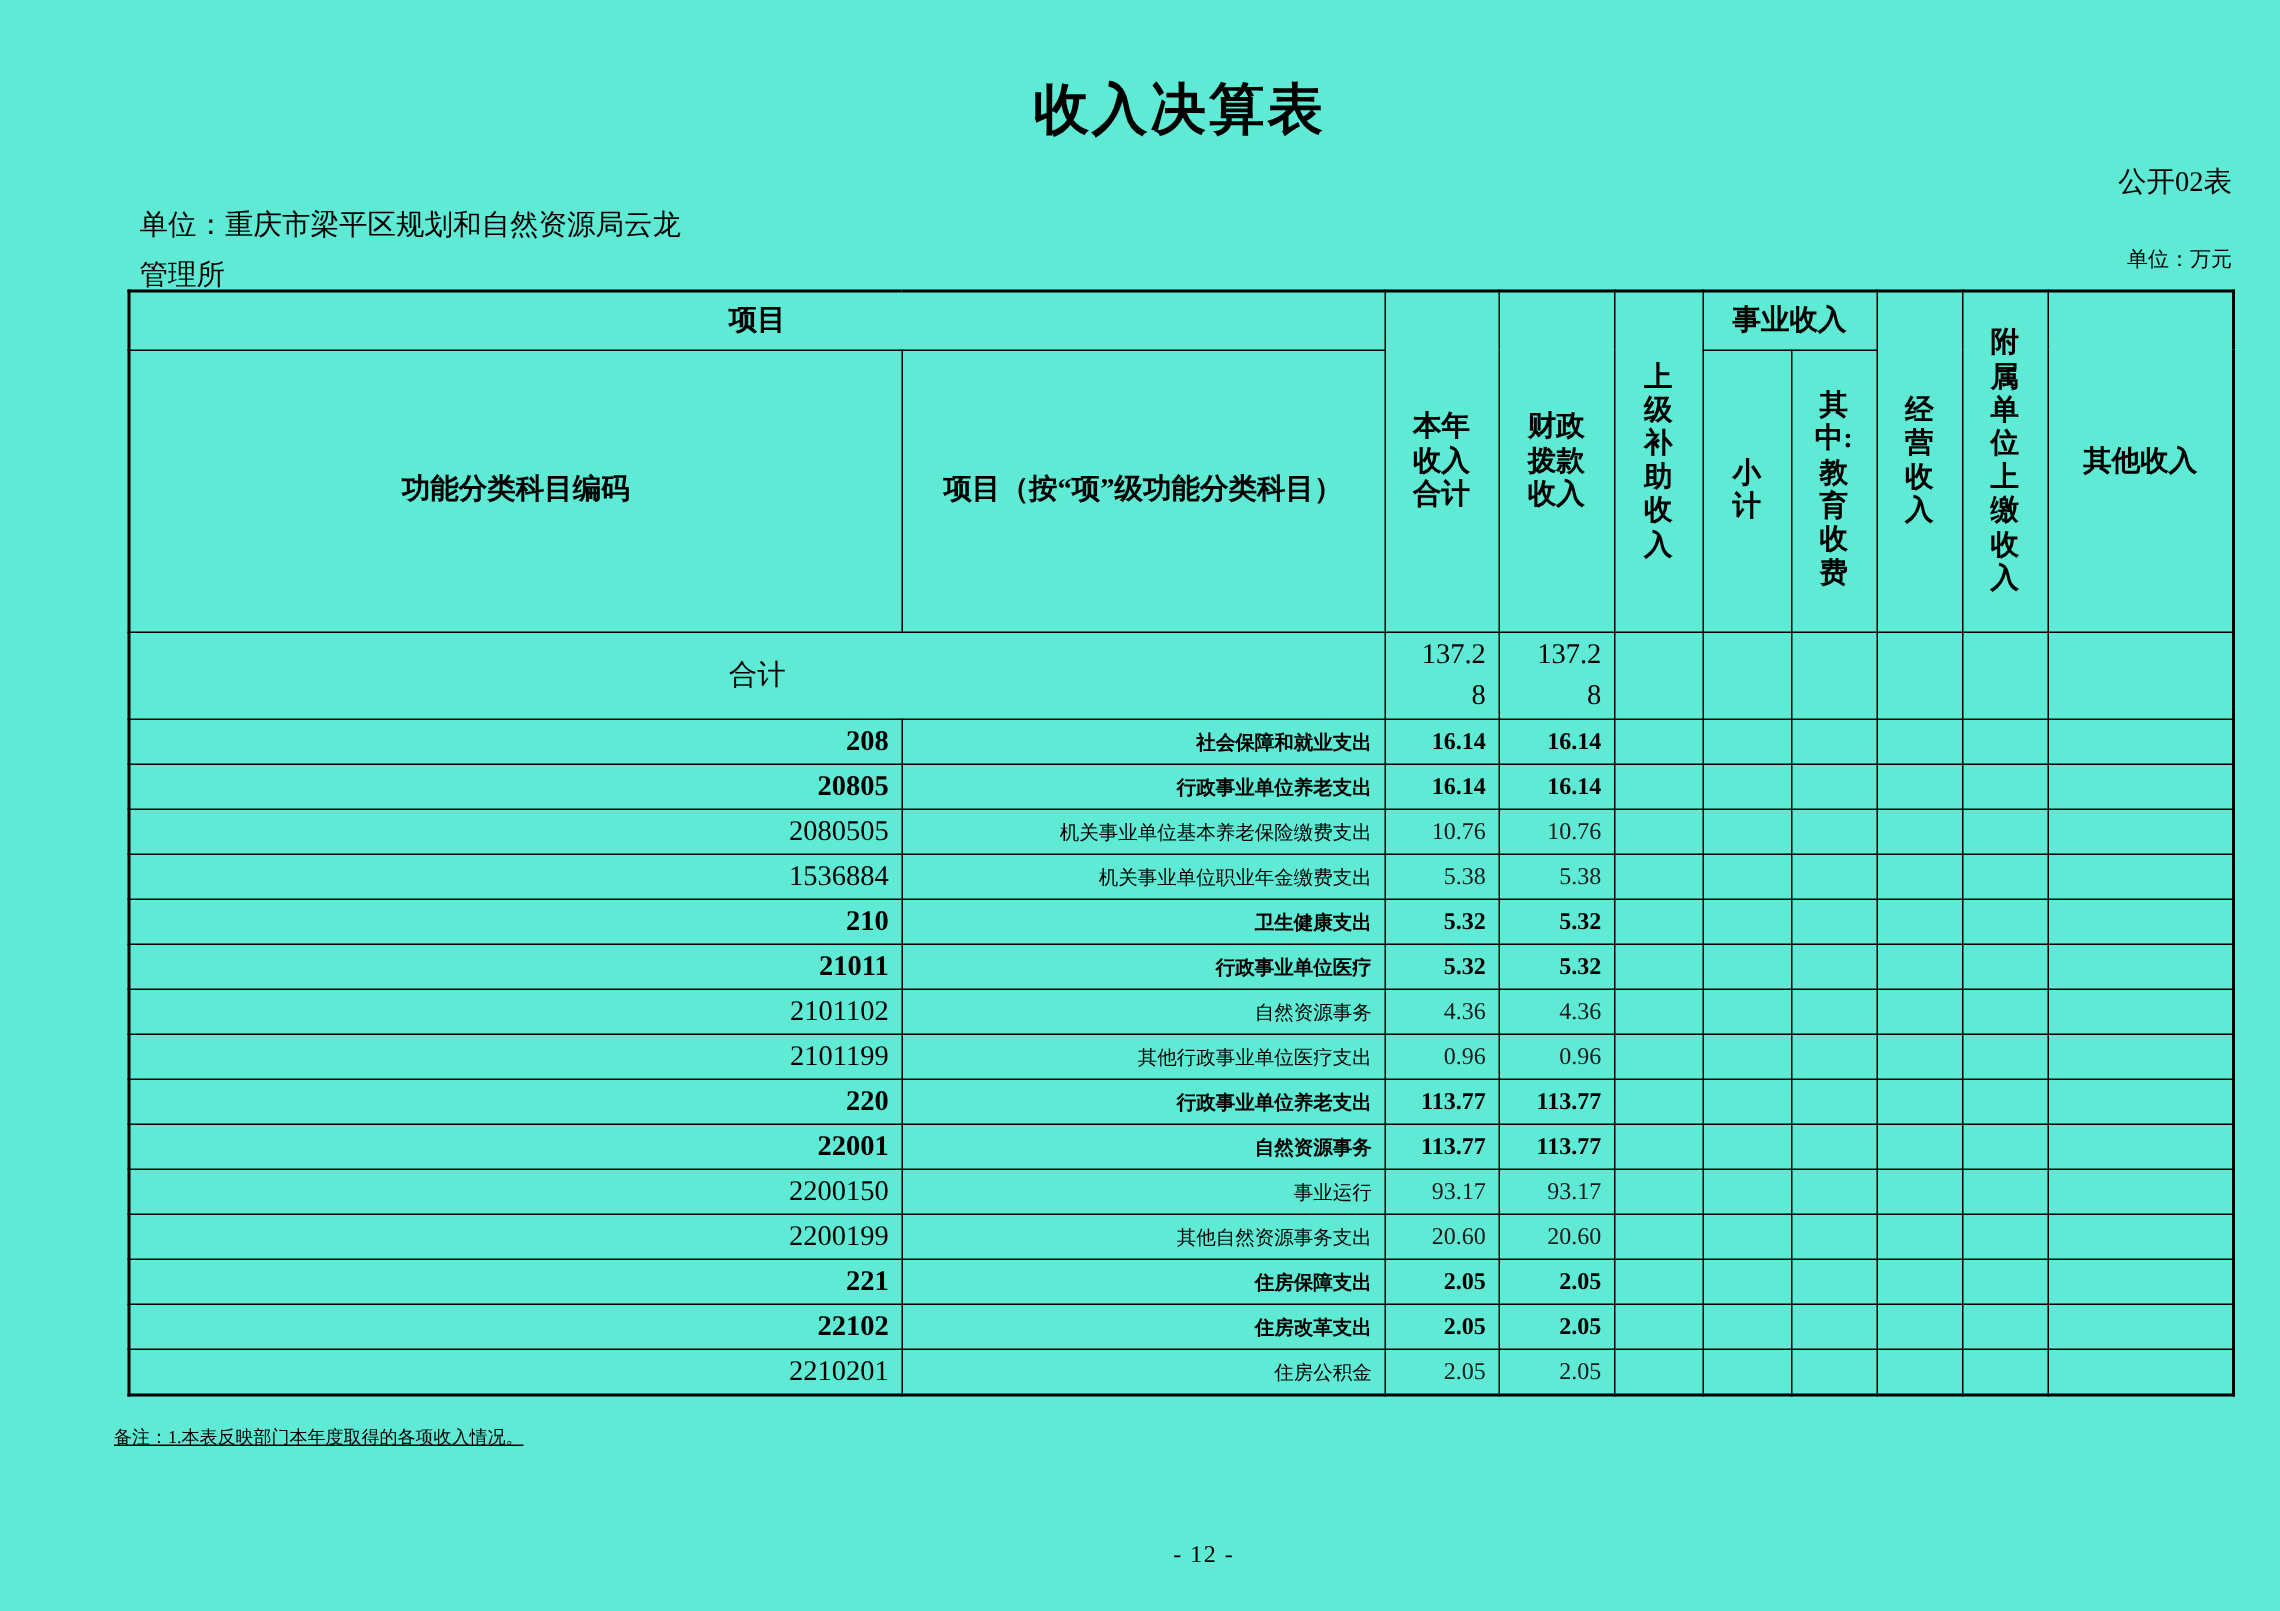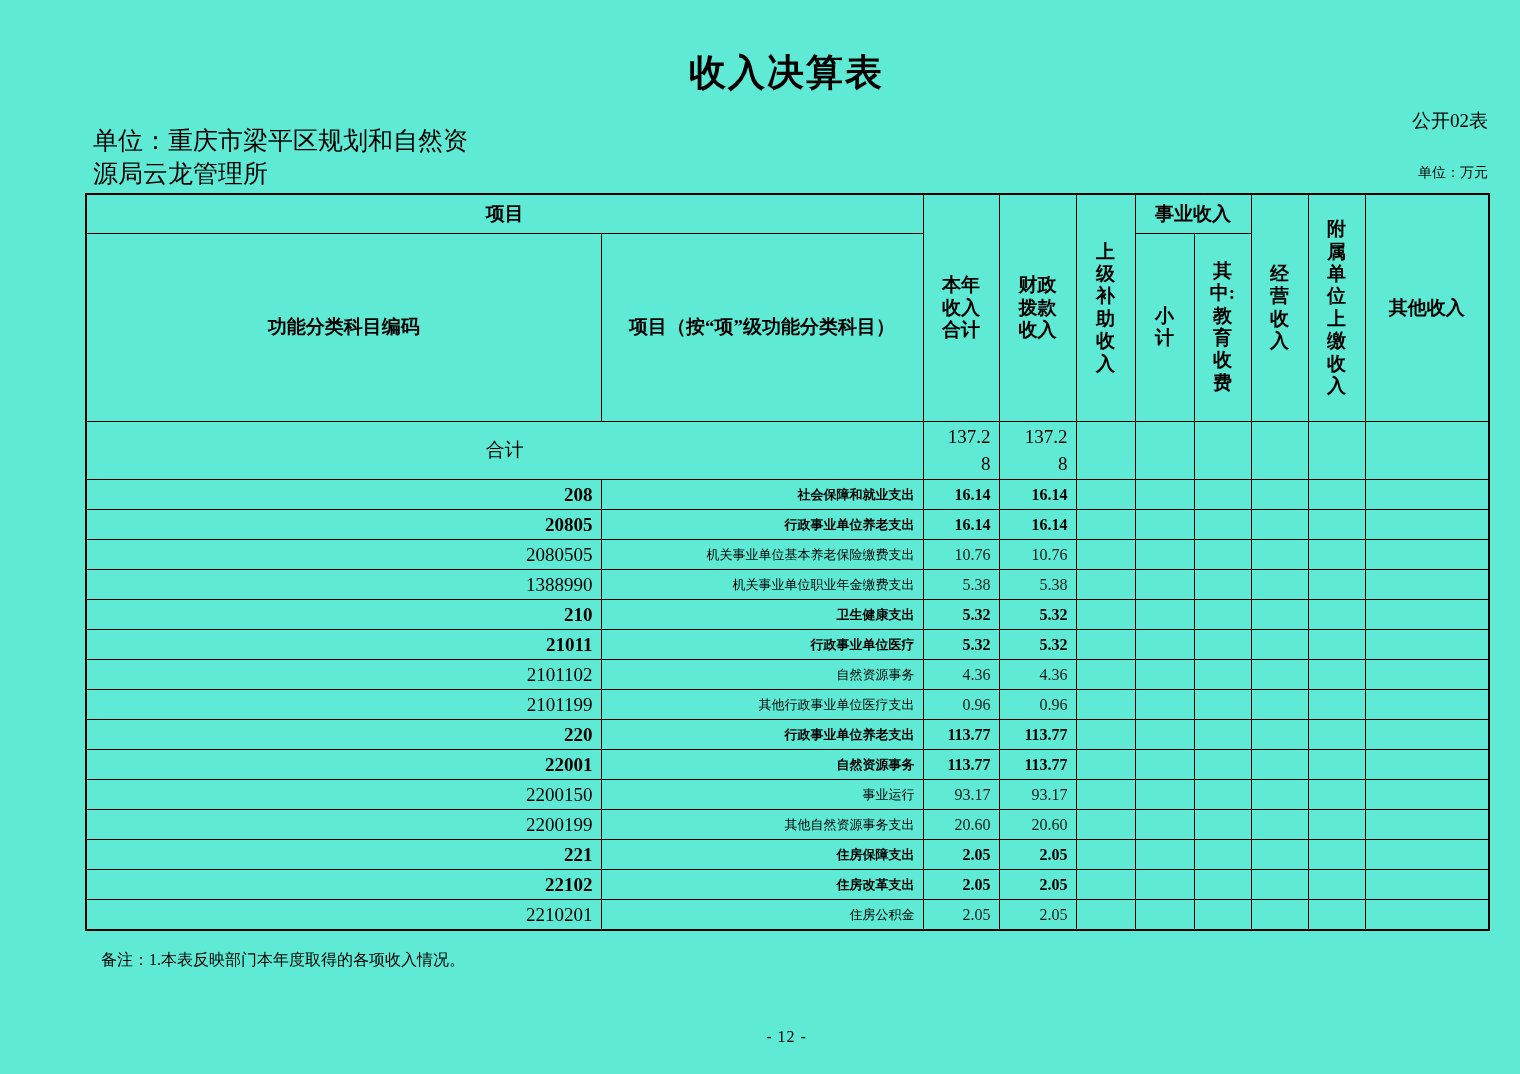--- a/index.html
+++ b/index.html
@@ -13,22 +13,22 @@
     overflow:hidden;
   }
   .doc-title{
     position:absolute;left:85px;top:48px;width:1403px;
     text-align:center;font-size:37px;font-weight:bold;letter-spacing:2px;
   }
   .table-code{
     position:absolute;right:32px;top:108px;font-size:19px;
   }
   .unit-left{
-    position:absolute;left:93px;top:124px;width:378px;
-    font-size:25px;line-height:33px;word-break:break-all;
+    position:absolute;left:93px;top:134px;width:378px;
+    font-size:19px;line-height:33px;word-break:break-all;
   }
   .unit-money{
     position:absolute;right:32px;top:164px;font-size:14px;
   }
   table.main{
     position:absolute;left:85px;top:193px;width:1403px;
     border-collapse:collapse;table-layout:fixed;
     border:2px solid #000;
   }
   table.main th,table.main td{
@@ -49,24 +49,24 @@
   td.num{font-size:16px;text-align:right;line-height:27px;color:#1a1a1a;}
   tr.b1 td.code,tr.b1 td.name,tr.b1 td.num{font-weight:bold;color:#000;}
   tr.total-row{height:58px;}
   td.total-label{font-size:19px;text-align:center;}
   td.total-num .wrapnum{
     display:inline-block;width:50px;
     font-size:19px;line-height:27px;
     word-break:break-all;color:#000;
   }
   .note{
-    position:absolute;left:101px;top:950px;font-size:16px;
+    position:absolute;left:76px;top:950px;font-size:12px;text-decoration:underline;
   }
   .pagenum{
-    position:absolute;left:85px;top:1028px;width:1403px;
+    position:absolute;left:101px;top:1028px;width:1403px;
     text-align:center;font-size:16px;letter-spacing:1px;
   }
 </style>
 </head>
 <body>
 
 <div class="page">
 
   <div class="doc-title">收入决算表</div>
 
@@ -174,21 +174,21 @@
           <td class="num">10.76</td>
           <td class="num">10.76</td>
           <td class="num"></td>
           <td class="num"></td>
           <td class="num"></td>
           <td class="num"></td>
           <td class="num"></td>
           <td class="num"></td>
         </tr>
         <tr class="r">
-          <td class="code">1388990</td>
+          <td class="code">1536884</td>
           <td class="name">机关事业单位职业年金缴费支出</td>
           <td class="num">5.38</td>
           <td class="num">5.38</td>
           <td class="num"></td>
           <td class="num"></td>
           <td class="num"></td>
           <td class="num"></td>
           <td class="num"></td>
           <td class="num"></td>
         </tr>

